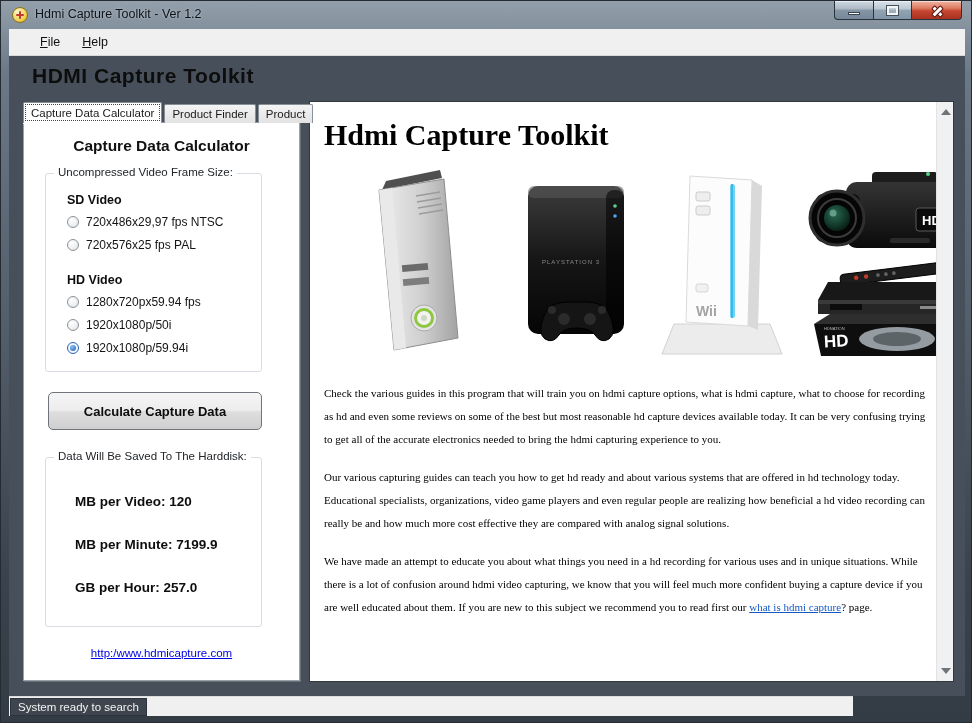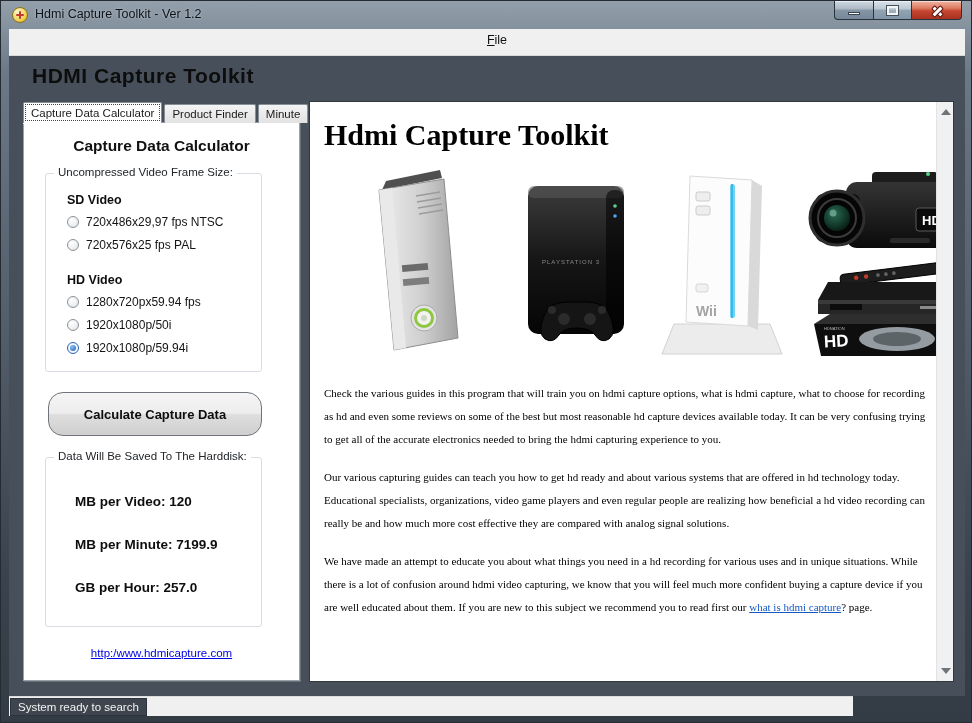--- a/index.html
+++ b/index.html
@@ -39,21 +39,21 @@
   .glyph-close::before, .glyph-close::after {
     content:''; position:absolute; left:1px; top:5px; width:11px; height:3px; background:#fff;
     border:1px solid #5d1208; border-radius:1px;
   }
   .glyph-close::before { transform:rotate(45deg); }
   .glyph-close::after  { transform:rotate(-45deg); }
 
   
   .menubar {
     position:absolute; left:8px; top:28px; width:956px; height:27px; background:#f0f0f0;
-    border-bottom:1px solid #d9d9d9; display:flex; align-items:center; padding-left:20px;flex-direction:column;
+    border-bottom:1px solid #d9d9d9; display:flex; align-items:center; padding-left:20px;
   }
   .menu-item { font-size:12.5px; color:#111; padding:4px 11px; }
   .menu-item::first-letter { text-decoration:underline; }
 
   
   .client { position:absolute; left:8px; top:55px; width:956px; height:640px; background:#47505a; }
   .page-title { position:absolute; left:23px; top:8px; font-size:21px; font-weight:bold; color:#0d0d0d; letter-spacing:.5px; }
 
   
   .tabs { position:absolute; left:14px; top:46px; display:flex; align-items:flex-end; z-index:3; }
@@ -85,23 +85,23 @@
     background:radial-gradient(circle at 35% 30%, #ffffff, #dfe3e6);
   }
   .radio.selected { border-color:#2a62a8; background:#f2f8ff; position:relative; }
   .radio.selected::after {
     content:''; position:absolute; left:2px; top:2px; width:6px; height:6px; border-radius:50%;
     background:radial-gradient(circle at 35% 30%, #8fc0ef, #1c5bb6);
   }
   .radio-label { font-size:12px; color:#141414; }
 
   .calc-button {
-    position:absolute; left:24px; top:269px; width:214px; height:44px;
+    position:absolute; left:24px; top:269px; width:214px; height:38px;
     background:linear-gradient(180deg,#f5f5f5 0%,#ededed 48%,#dedede 52%,#cfcfcf 100%);
-    border:1px solid #6e7479; border-radius:15px; font-size:13px; font-weight:bold; color:#0d0d0d;
+    border:1px solid #6e7479; border-radius:5px; font-size:13px; font-weight:bold; color:#0d0d0d;
     font-family:"Liberation Sans",sans-serif;
   }
 
   .gb-results { left:21px; top:334px; width:217px; height:170px; padding:36px 0 0 29px; }
   .result-row { font-size:13.5px; font-weight:bold; color:#0d0d0d; margin-bottom:28px; }
 
   .site-link-wrap { position:absolute; top:520px; width:100%; text-align:center; }
   .site-link { font-size:11.5px; color:#0000e6; }
 
   
@@ -156,21 +156,21 @@
     <span class="menu-item">File</span>
     <span class="menu-item">Help</span>
   </div>
 
   <div class="client">
     <div class="page-title">HDMI Capture Toolkit</div>
 
     <div class="tabs">
       <div class="tab active">Capture Data Calculator</div>
       <div class="tab">Product Finder</div>
-      <div class="tab">Minute</div>
+      <div class="tab">Product</div>
     </div>
 
     <div class="left-panel">
       <div class="calc-heading">Capture Data Calculator</div>
 
       <div class="groupbox gb-frame">
         <span class="groupbox-title">Uncompressed Video Frame Size:</span>
 
         <div class="video-section-label">SD Video</div>
         <div class="radio-row">

